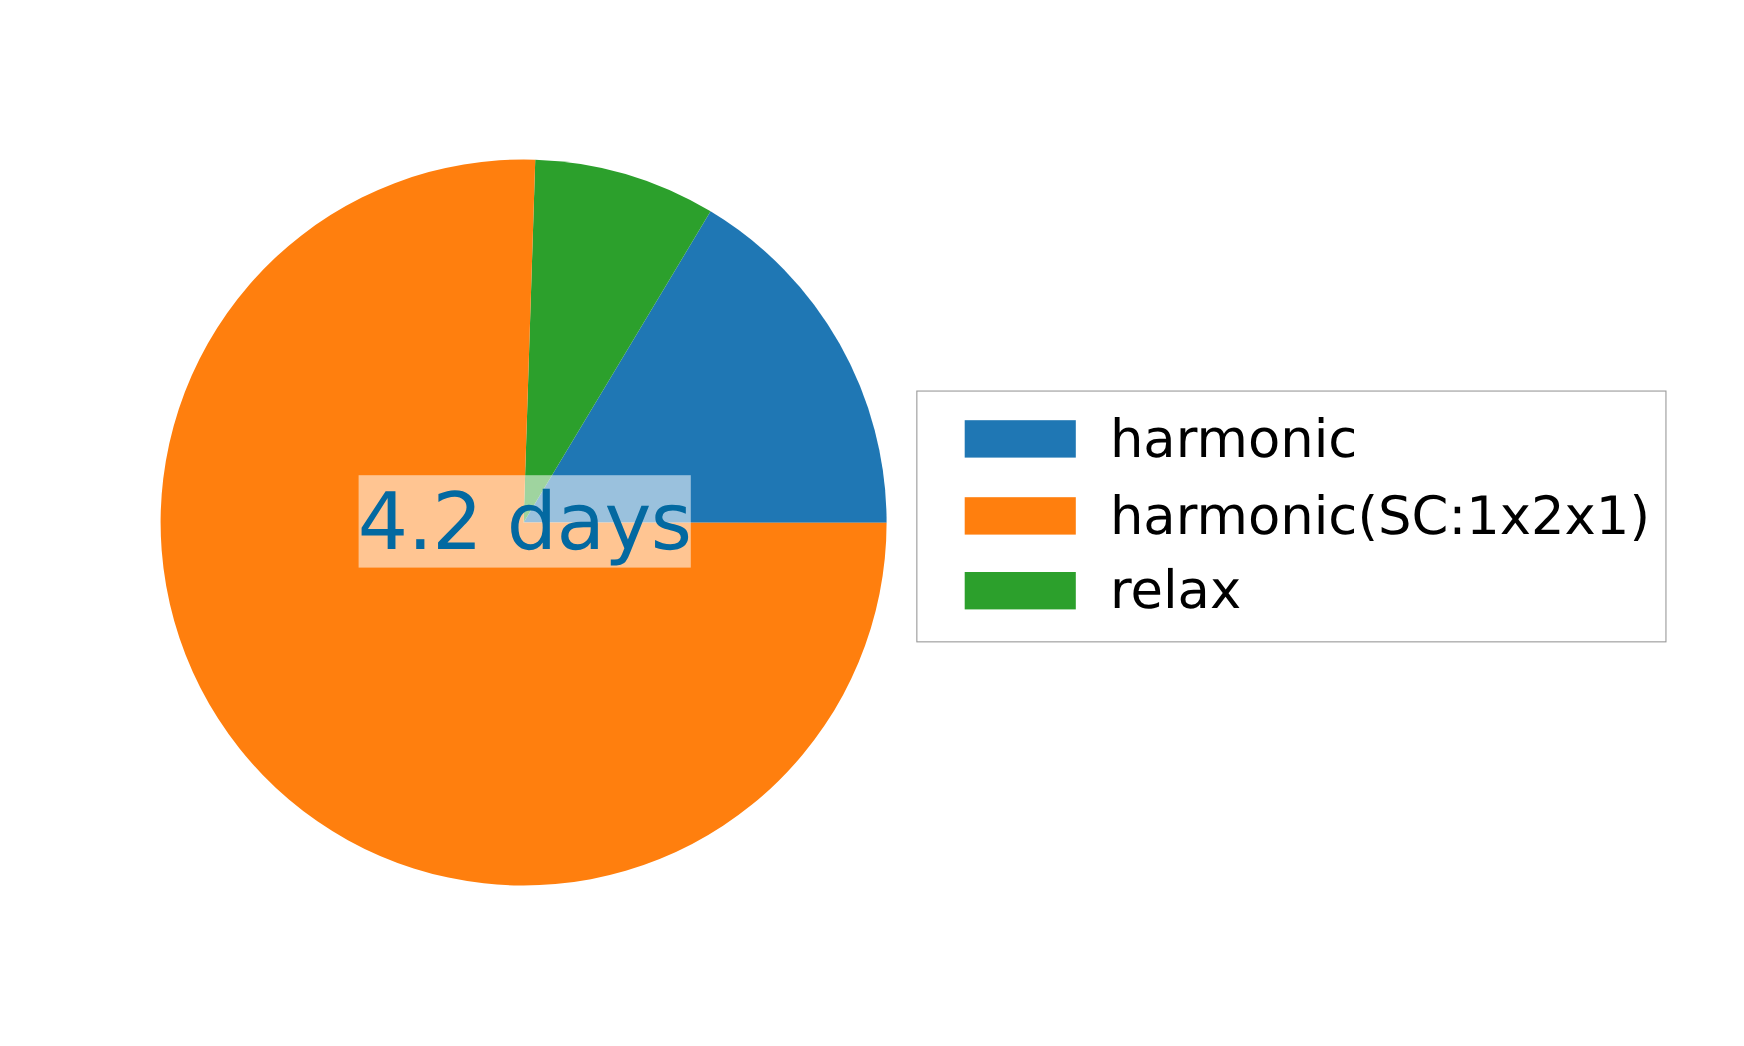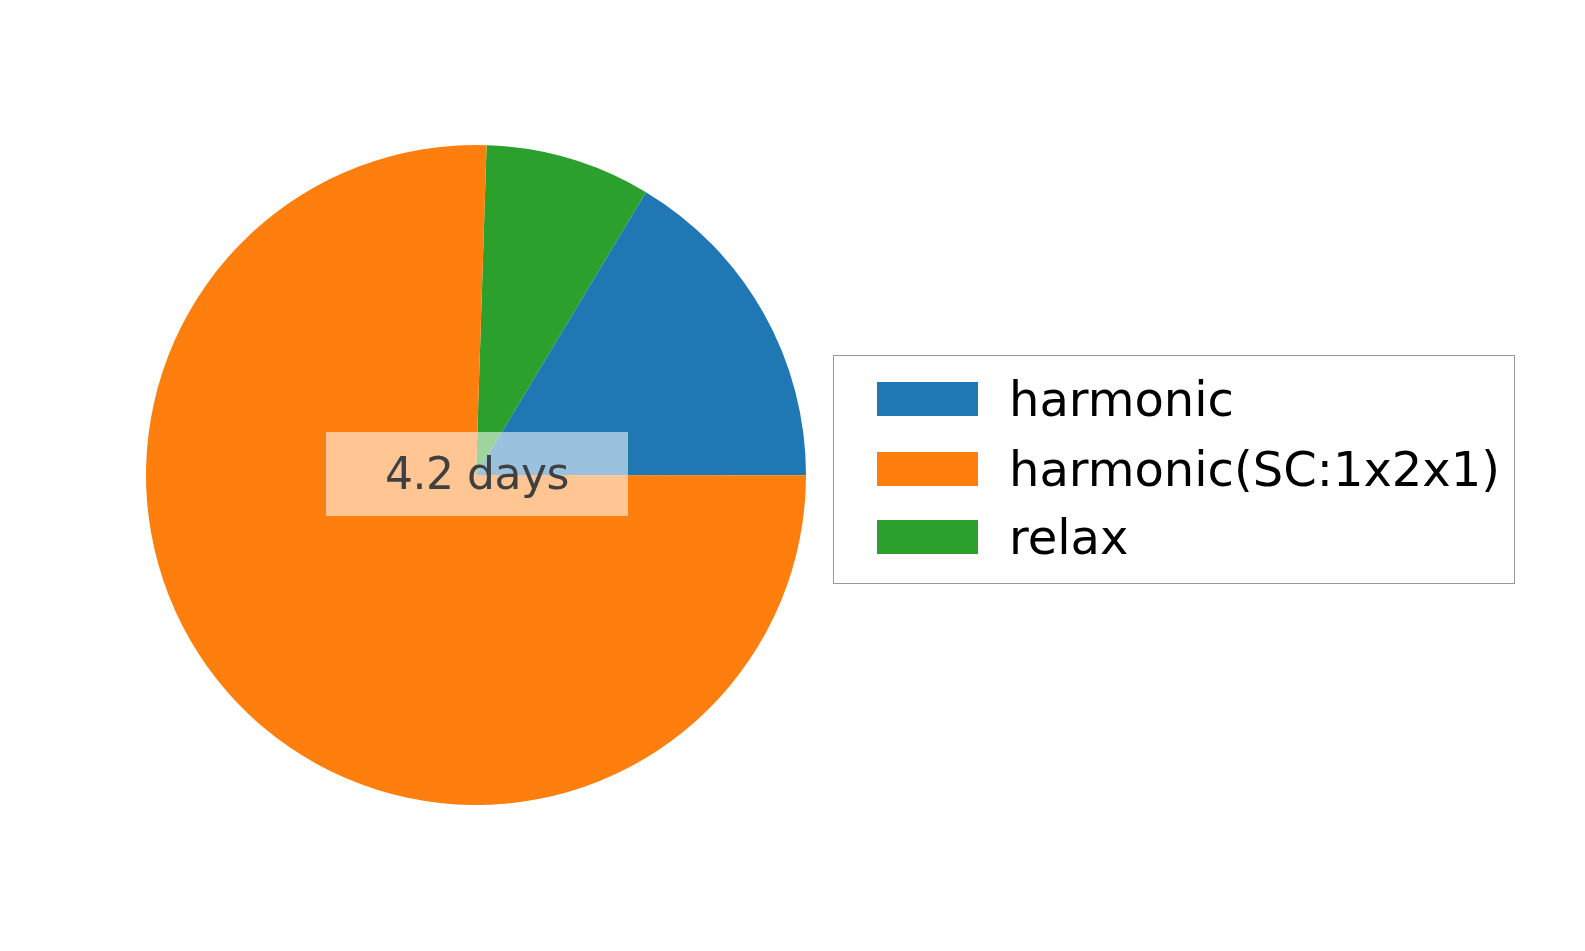--- a/index.html
+++ b/index.html
@@ -45,23 +45,23 @@
     top: 432px;
     width: 302px;
     height: 84px;
     background: rgba(255,255,255,0.55);
     display: flex;
     align-items: center;
     justify-content: center;
     box-sizing: border-box;
   }
   #center-label-text {
-    font-size: 44px;
+    font-size: 72px;
     line-height: 1;
-    color: #404040;
+    color: #0369a1;
     white-space: nowrap;
     letter-spacing: -0.5px;
   }
 
   
   #legend {
     position: absolute;
     left: 833px;
     top: 355px;
     width: 682px;

